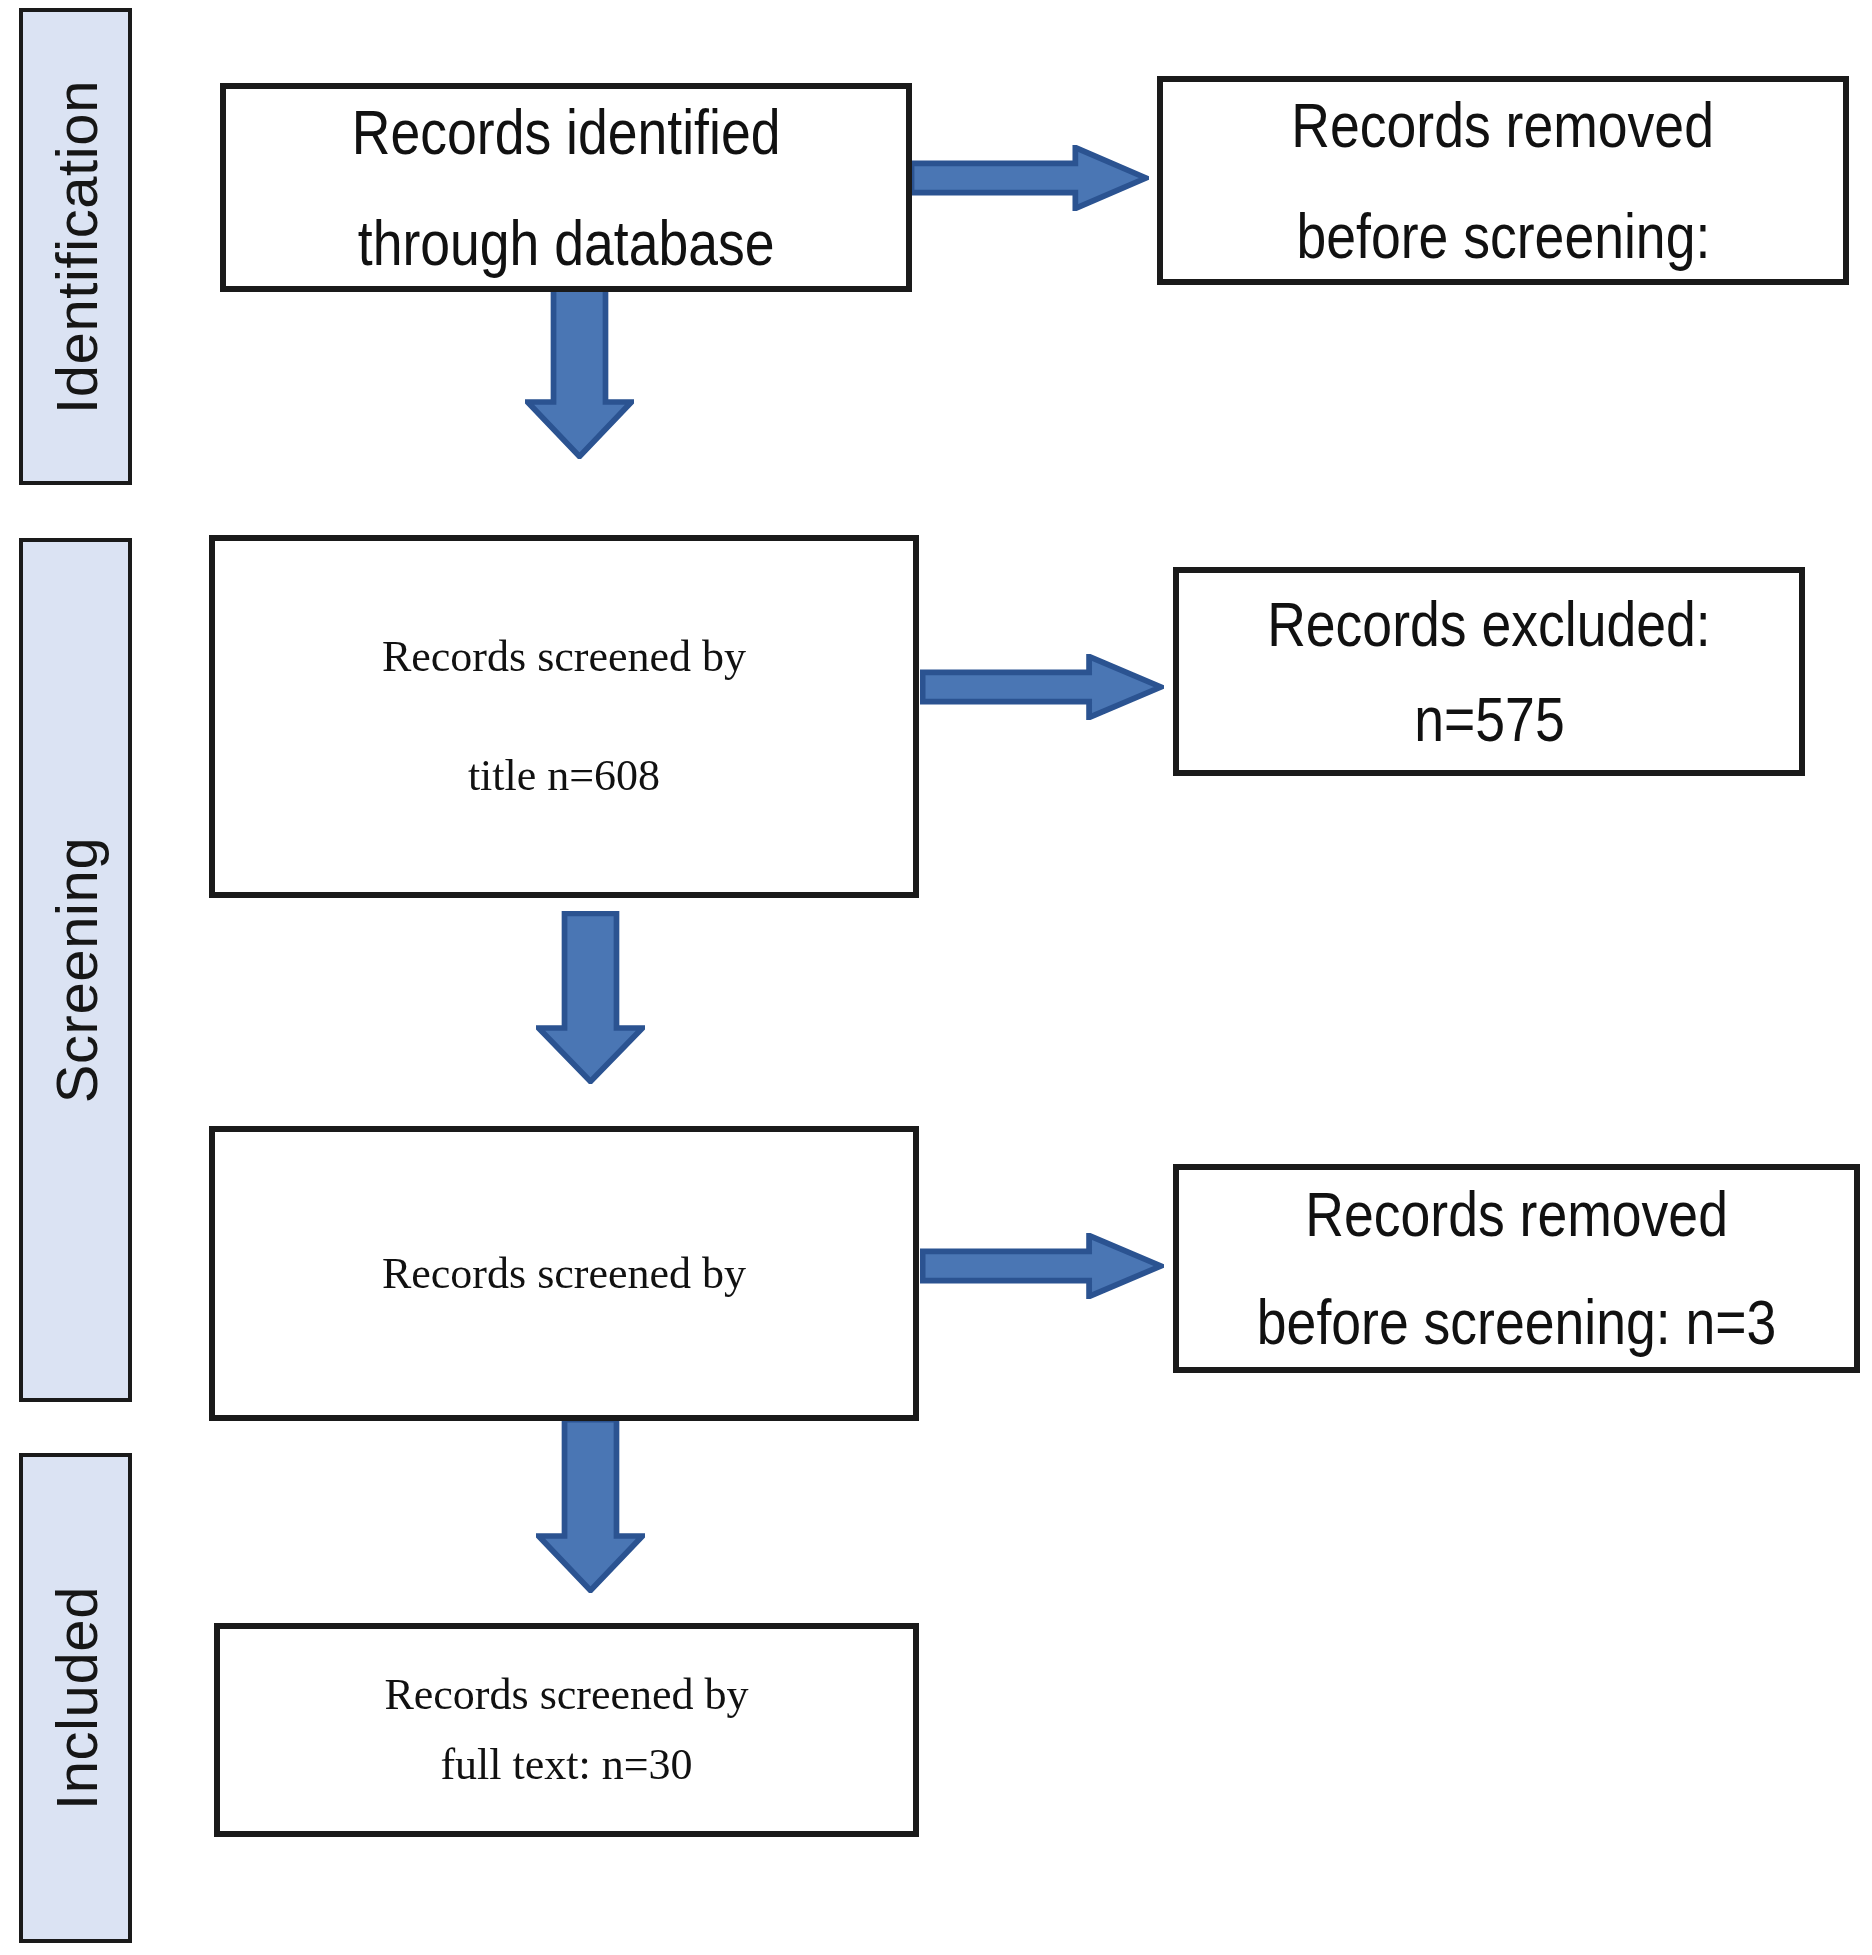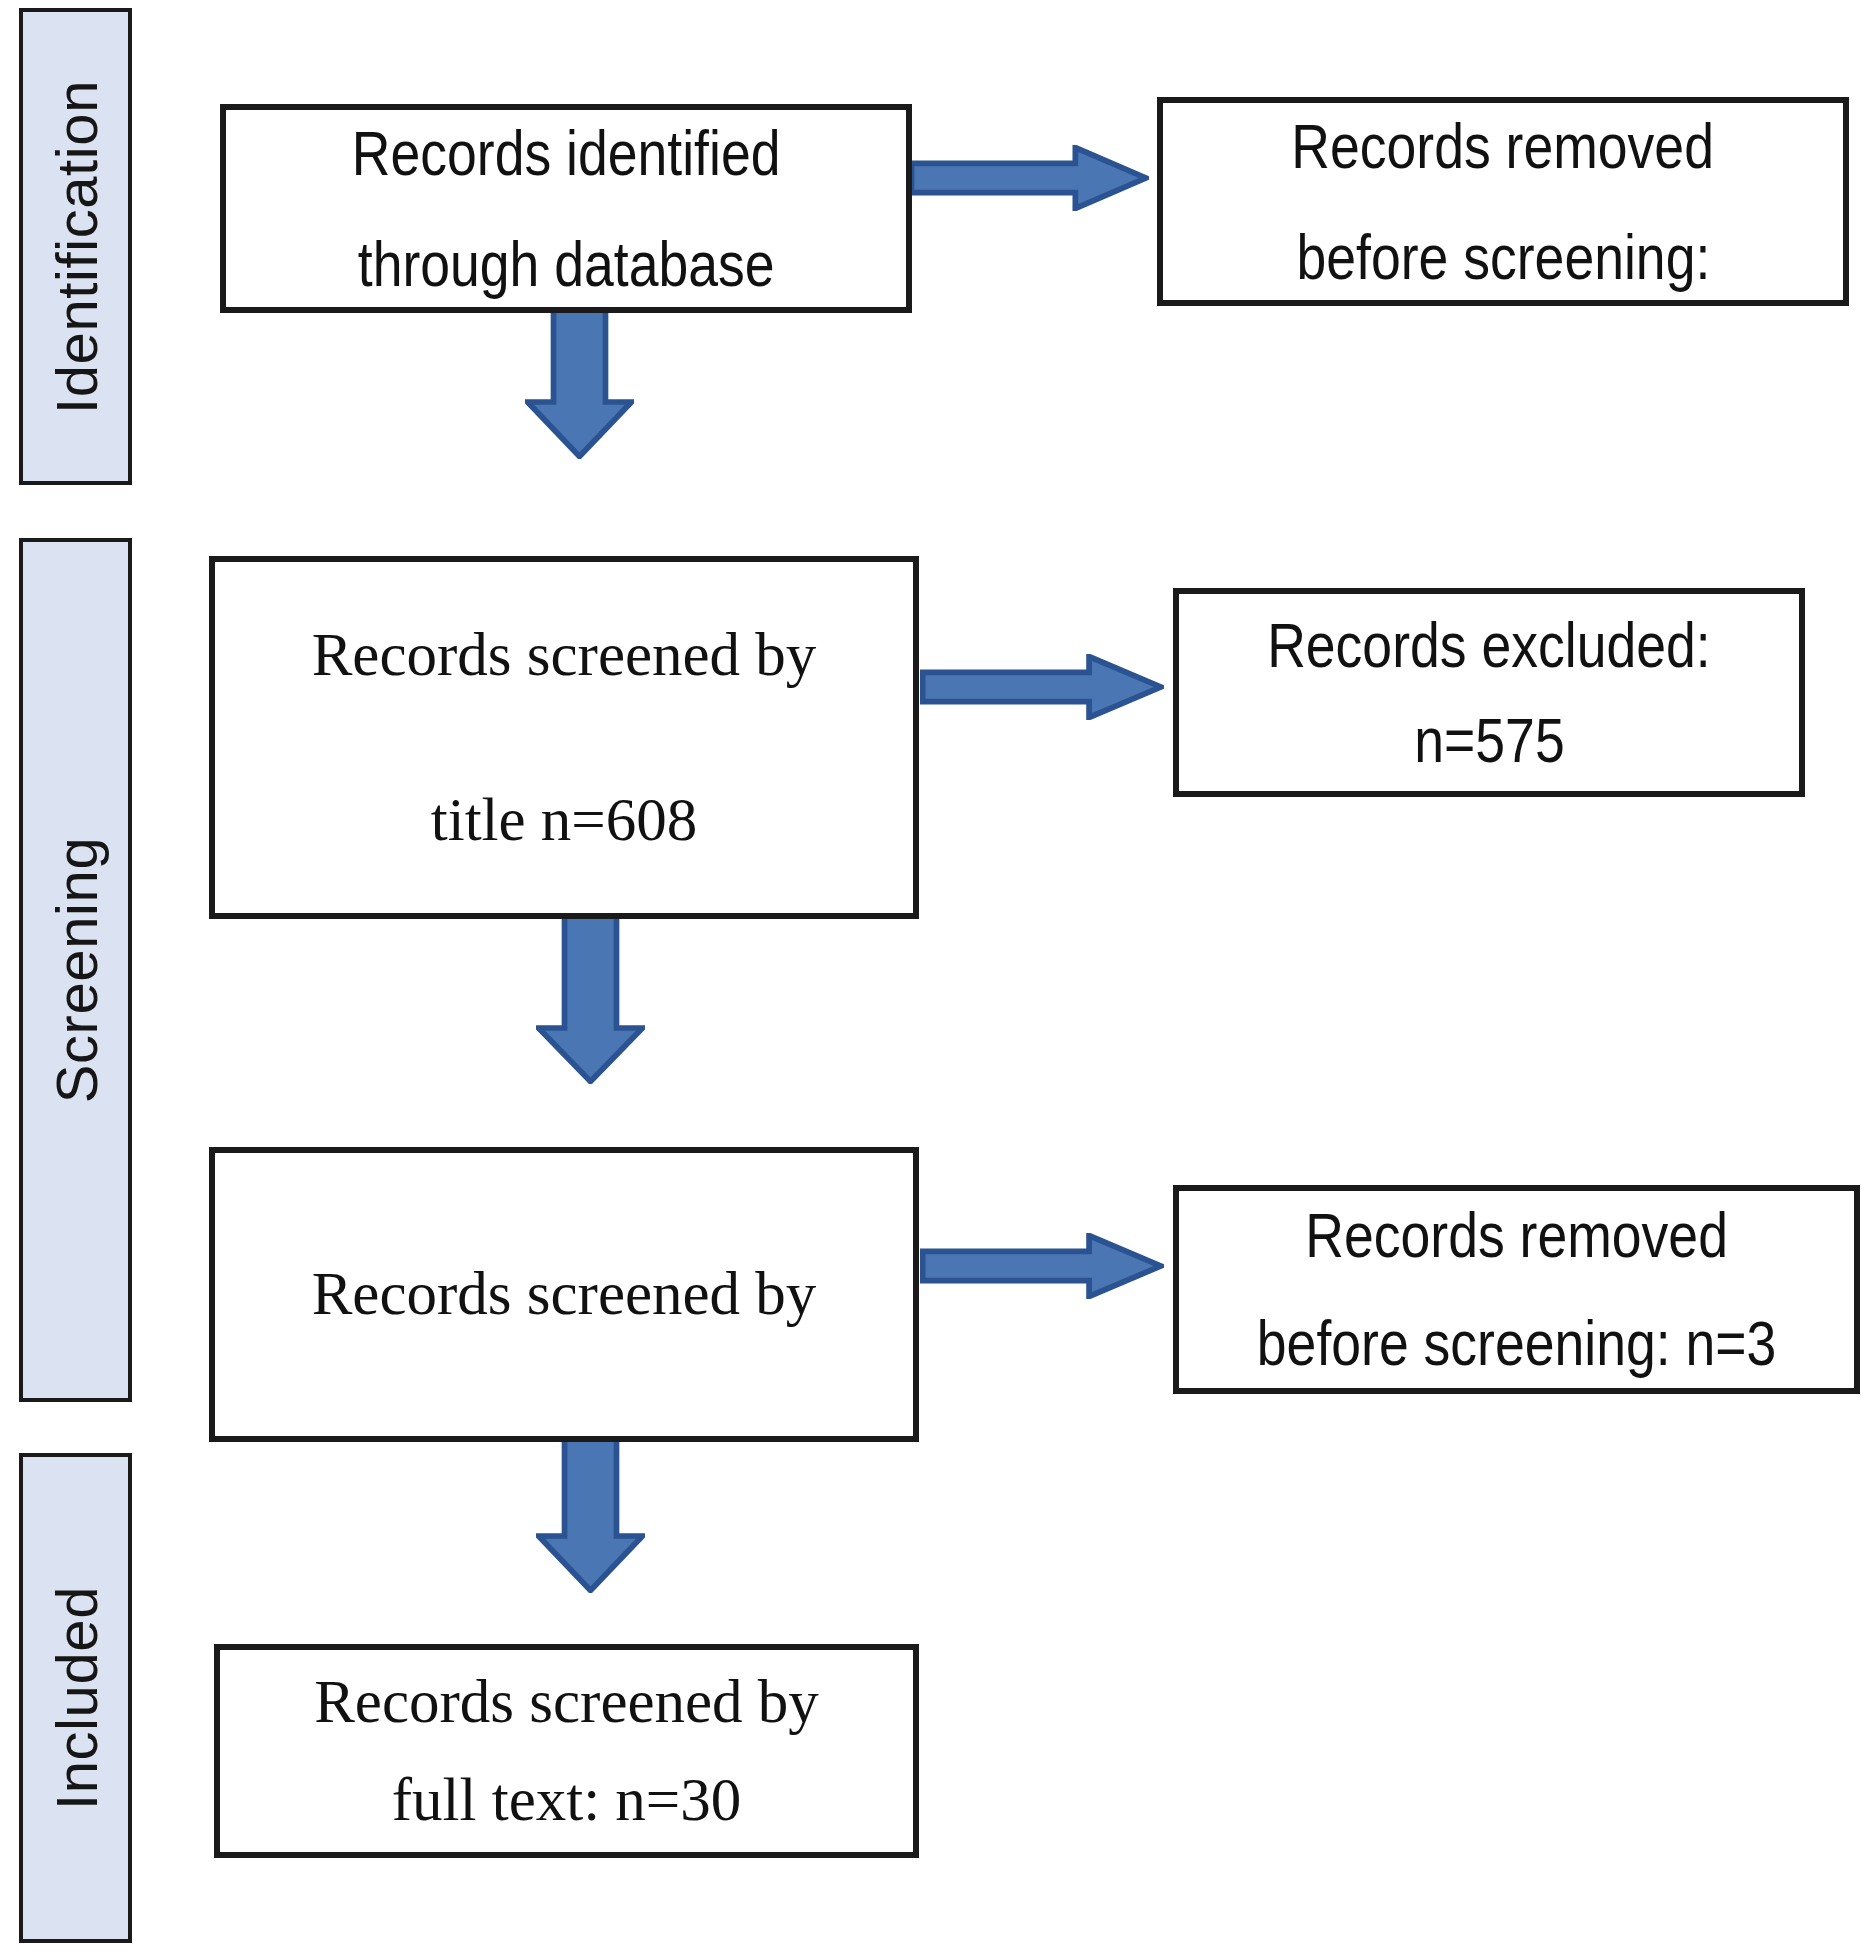--- a/index.html
+++ b/index.html
@@ -43,35 +43,34 @@
     background: #ffffff;
     border: 6.3px solid #1a1a1a;
     box-sizing: border-box;
     display: flex;
     flex-direction: column;
     justify-content: center;
     align-items: center;
     text-align: center;
     color: #111111;
     z-index: 2;
-    margin-top: 21px;
   }
   .flow-box .ln {
     display: block;
     white-space: pre;
   }
   .sans .ln {
     font-family: "Liberation Sans", sans-serif;
     font-size: 63px;
     transform: scaleX(0.85);
     transform-origin: 50% 50%;
   }
   .serif .ln {
     font-family: "Liberation Serif", serif;
-    font-size: 61px;
+    font-size: 44px;
   }
   .lh-a .ln { line-height: 1.75; }
   .lh-b .ln { line-height: 1.75; }
   .lh-c .ln { line-height: 2.7; }
   .lh-d .ln { line-height: 1.5; }
   .lh-e .ln { line-height: 2.5; }
   .lh-f .ln { line-height: 1.7; }
   .lh-g .ln { line-height: 1.6; }
   
   .arrow {

